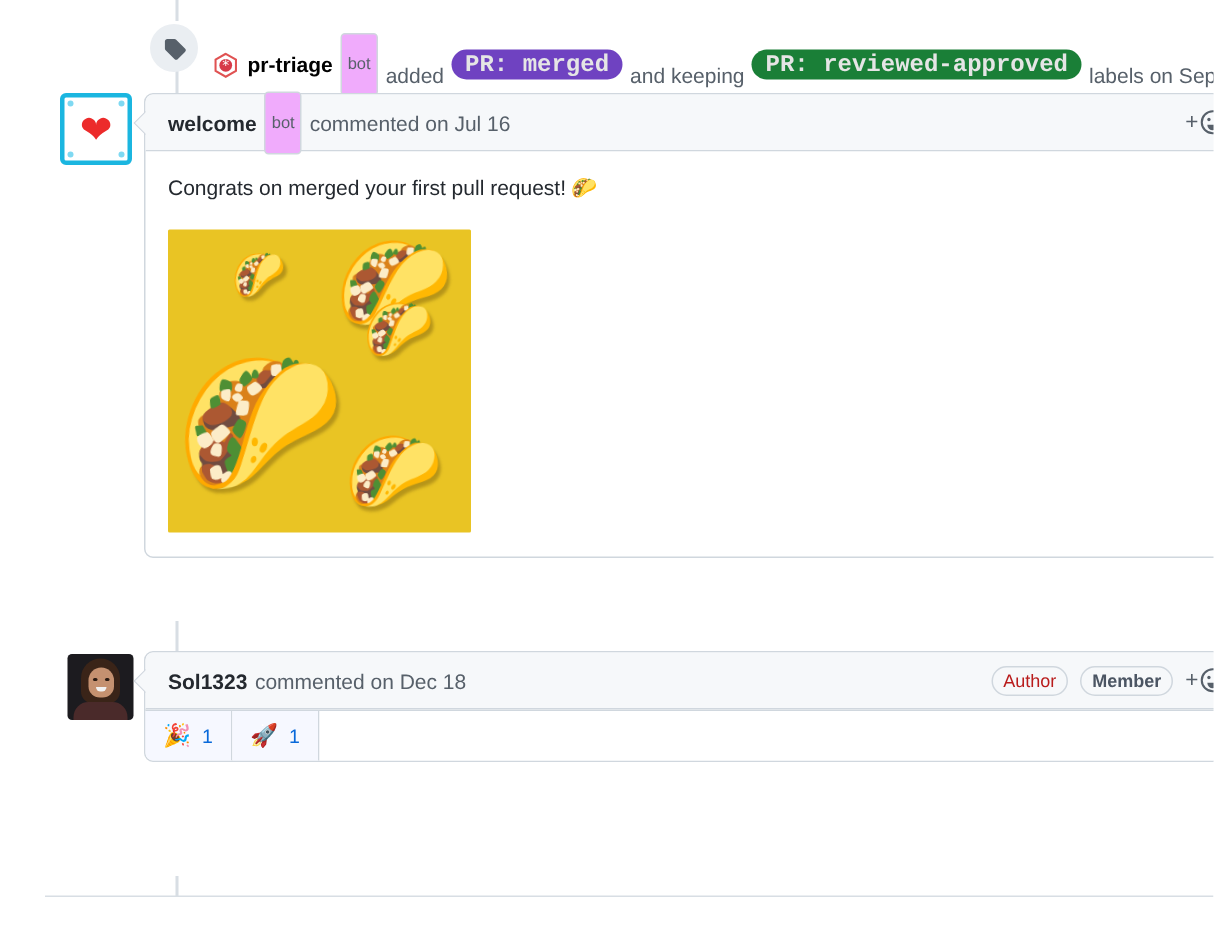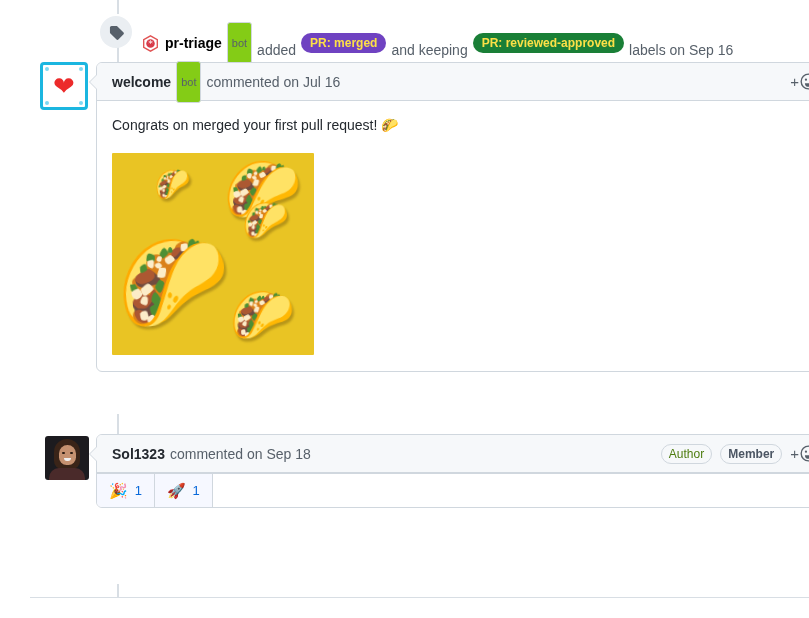--- a/index.html
+++ b/index.html
@@ -79,34 +79,35 @@
     margin-right: 5px;
   }
   .bot-chip {
     display: inline-block;
     border: 1px solid #d0d7de;
     border-radius: 3px;
     font-size: 11px;
     line-height: 14px;
     padding: 13px 4px;
     color: #57606a;
-    background: #84cc16;
+    background: #f0abfc;
     margin-right: 5px;
     vertical-align: 1px;
   }
   .ev-word { margin-right: 5px; margin-top: 14px; }
   .label-chip {
     display: inline-block;
     border-radius: 2em;
-    font-size: 12px;
+    font-size: 16px;
     font-weight: bold;
     line-height: 18px;
     padding: 1px 9px;
-    color: #fde047;
+    color: #e5e5e5;
     margin-right: 5px;
+    font-family: Liberation Mono, monospace;
   }
 
   
   .comment-block {
     position: absolute;
     left: 0;
     width: 809px;
   }
   .avatar-slot {
     position: absolute;
@@ -253,21 +254,21 @@
     display: flex;
     align-items: center;
     gap: 8px;
   }
   .role-chip {
     border: 1px solid #d0d7de;
     border-radius: 2em;
     font-size: 12px;
     line-height: 18px;
     padding: 0 7px;
-    color: #4d7c0f;
+    color: #b91c1c;
     background: transparent;
   }
   .role-chip.bold { font-weight: bold; color: #4b5563; }
   .add-reaction {
     display: flex;
     align-items: center;
     color: #57606a;
     gap: 1px;
   }
   .plus-sign { font-size: 15px; line-height: 1; }
@@ -432,21 +433,21 @@
         <span class="photo-eye r"></span>
         <span class="photo-smile"></span>
         <span class="photo-body"></span>
       </div>
     </div>
 
     <div class="comment-card" style="top:0px;">
       <div class="comment-header">
         <div class="ch-left">
           <span class="ch-user">Sol1323</span>
-          <span class="ch-action">commented on Sep 18</span>
+          <span class="ch-action">commented on Dec 18</span>
         </div>
         <div class="ch-right">
           <span class="role-chip">Author</span>
           <span class="role-chip bold">Member</span>
           <span class="add-reaction">
             <span class="plus-sign">+</span>
             <svg width="17" height="17" viewBox="0 0 16 16">
               <circle cx="8" cy="8" r="6.9" fill="none" stroke="#57606a" stroke-width="1.3"></circle>
               <circle cx="5.6" cy="6.3" r="1.05" fill="#57606a"></circle>
               <circle cx="10.4" cy="6.3" r="1.05" fill="#57606a"></circle>

